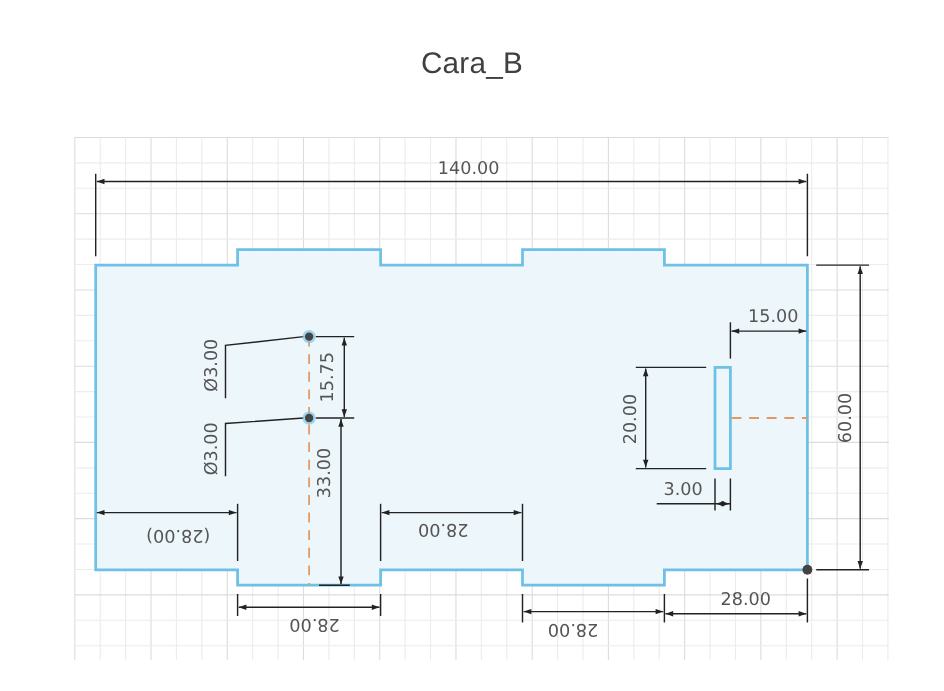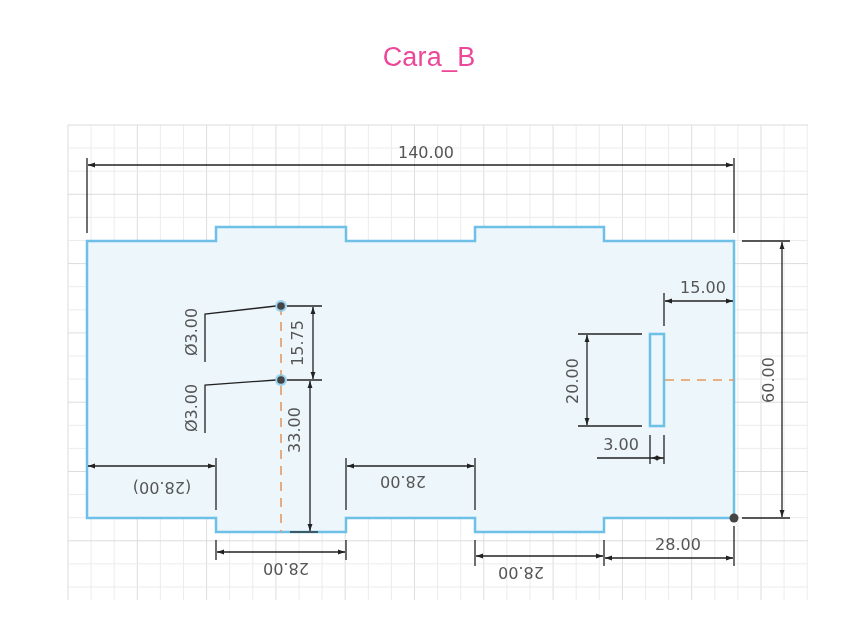--- a/index.html
+++ b/index.html
@@ -1,17 +1,17 @@
 <!DOCTYPE html>
 <html><head>
 <meta charset="utf-8">
 <style>
   html, body { margin: 0; padding: 0; background: #ffffff; }
   body { width: 858px; height: 628px; position: relative; overflow: hidden; font-family: "DejaVu Sans", sans-serif; }
-  .title { position: absolute; left: 0; width: 858px; top: 42px; text-align: center; font-family: "Liberation Sans", sans-serif; font-size: 27px; color: #ec4899; letter-spacing: 0.2px; }
+  .title { position: absolute; left: 0; width: 858px; top: 42px; text-align: center; font-family: "Liberation Sans", sans-serif; font-size: 27px; color: #404040; letter-spacing: 0.2px; }
   svg { position: absolute; left: 0; top: 0; }
   .dimtext { font-family: "DejaVu Sans", sans-serif; font-size: 16px; fill: #555; }
 </style>
 </head>
 <body>
 
 <div class="title">Cara_B</div>
 
 <svg width="858" height="628" viewBox="0 0 858 628" xmlns="http://www.w3.org/2000/svg">
   <defs>

